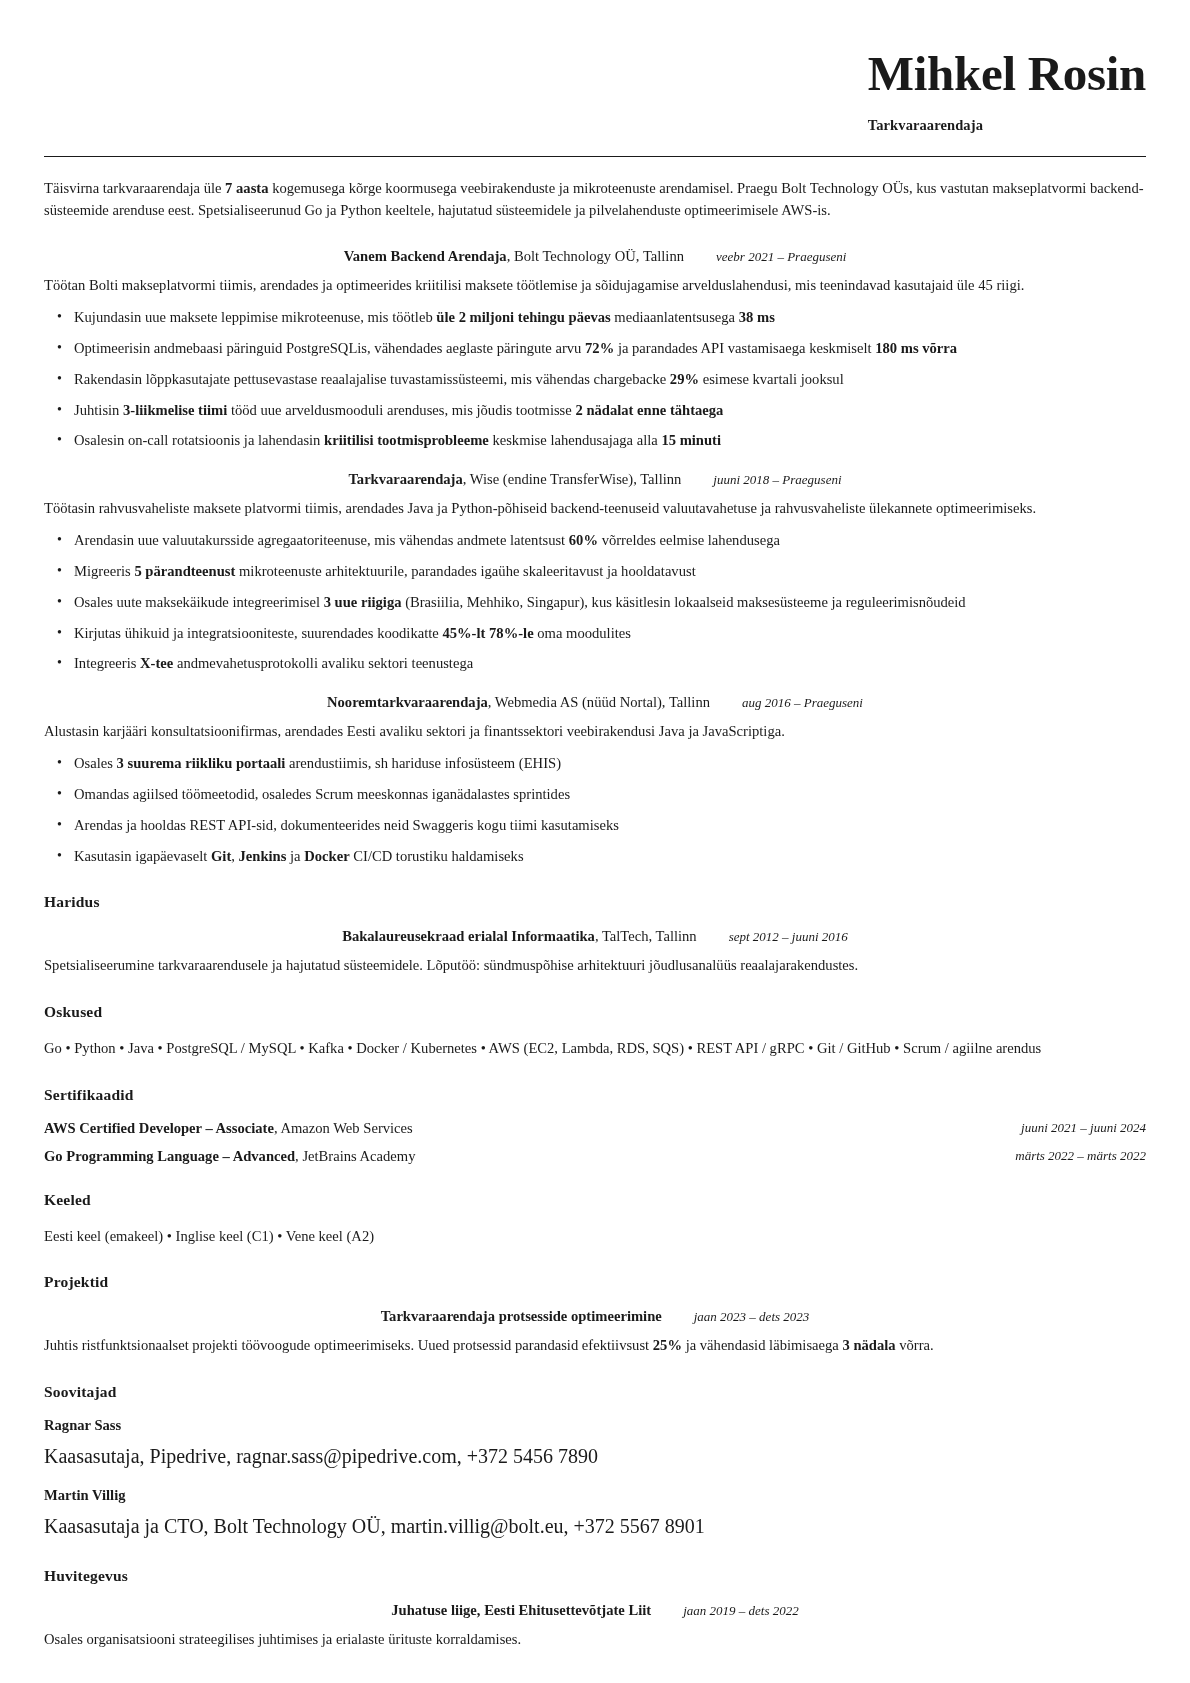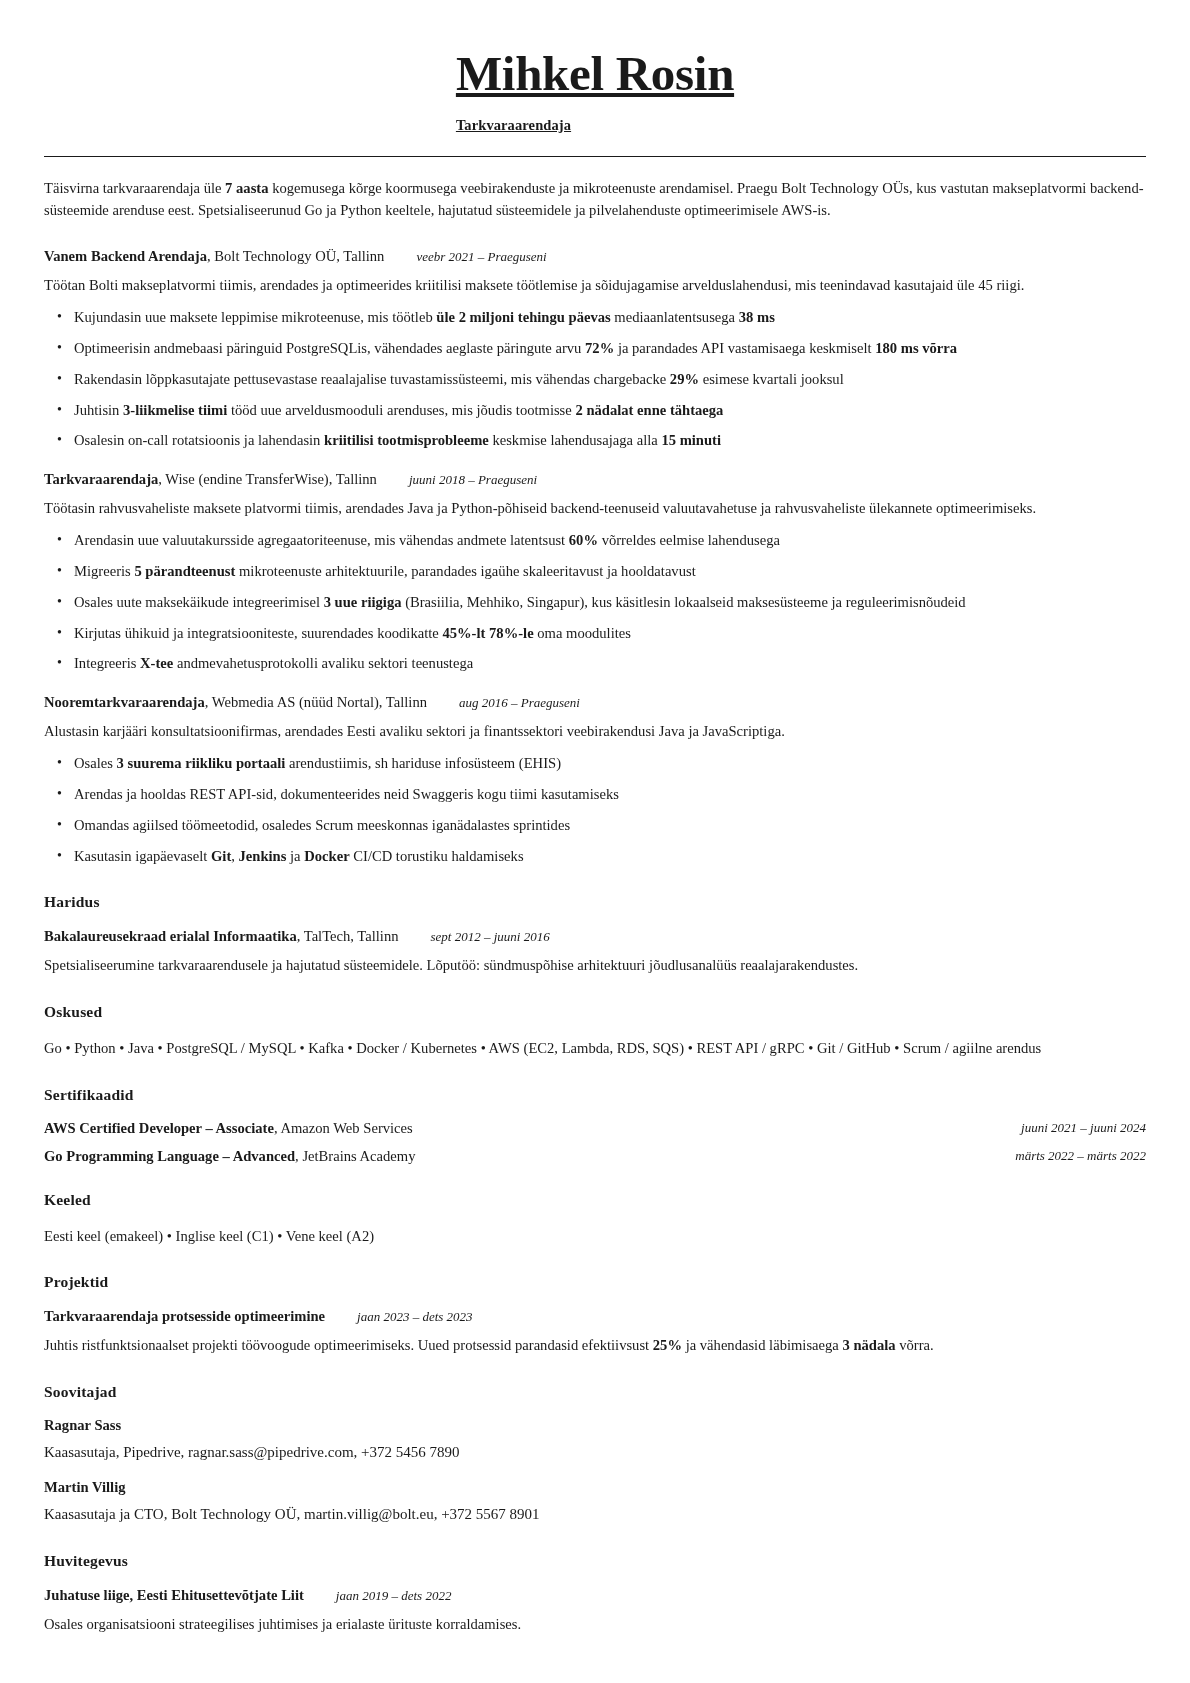--- a/index.html
+++ b/index.html
@@ -14,23 +14,22 @@
   }
   .page {
     padding: 40px 44px 0 44px;
     position: relative;
     min-height: 1683px;
   }
 
   
   .header {
     display: flex;
-    justify-content: center;
+    justify-content: flex-end;
     align-items: flex-start;
-    text-decoration: underline;
   }
   .header-left { padding-top: 8px; }
   .name {
     font-size: 49px;
     font-weight: 700;
     letter-spacing: -0.3px;
     line-height: 1.08;
     margin: 0;
   }
   .job-title {
@@ -63,21 +62,21 @@
   .section { margin-top: 26px; }
   .section-title {
     font-size: 15.5px;
     font-weight: 700;
     margin-bottom: 16px;
     letter-spacing: 0.2px;
   }
   .entry { margin-bottom: 18px; }
   .entry-head {
     display: flex;
-    justify-content: flex-start;
+    justify-content: center;
     align-items: baseline;
     gap: 32px;
   }
   .entry-title {
     font-size: 14.6px;
     line-height: 1.35;
   }
   .entry-title b { font-weight: 700; }
   .entry-date {
     font-size: 13px;
@@ -113,21 +112,21 @@
   .inline-list {
     font-size: 14.6px;
     line-height: 1.55;
   }
   .ref-name {
     font-size: 14.6px;
     font-weight: 700;
     margin-bottom: 7px;
   }
   .ref-detail {
-    font-size: 15px;
+    font-size: 20px;
     line-height: 1.5;
     margin-bottom: 16px;
   }
   .cert-row {
     display: flex;
     justify-content: space-between;
     align-items: center;
     gap: 24px;
     margin-bottom: 11px;
   }
@@ -181,22 +180,22 @@
           </ul>
         </div>
         <div class="entry">
           <div class="entry-head">
             <div class="entry-title"><b>Nooremtarkvaraarendaja</b><span>, Webmedia AS (nüüd Nortal), Tallinn</span></div>
             <div class="entry-date">aug 2016 – Praeguseni</div>
           </div>
           <div class="entry-desc">Alustasin karjääri konsultatsioonifirmas, arendades Eesti avaliku sektori ja finantssektori veebirakendusi Java ja JavaScriptiga.</div>
           <ul class="bullets">
             <li><span>Osales </span><b>3 suurema riikliku portaali</b><span> arendustiimis, sh hariduse infosüsteem (EHIS)</span></li>
+            <li><span>Omandas agiilsed töömeetodid, osaledes Scrum meeskonnas iganädalastes sprintides</span></li>
             <li><span>Arendas ja hooldas REST API-sid, dokumenteerides neid Swaggeris kogu tiimi kasutamiseks</span></li>
-            <li><span>Omandas agiilsed töömeetodid, osaledes Scrum meeskonnas iganädalastes sprintides</span></li>
             <li><span>Kasutasin igapäevaselt </span><b>Git</b><span>, </span><b>Jenkins</b><span> ja </span><b>Docker</b><span> CI/CD torustiku haldamiseks</span></li>
           </ul>
         </div>
       </div>
   </div>
 
   <div class="section">
     <div class="section-title">Haridus</div>
     <div class="entry">
       <div class="entry-head">

